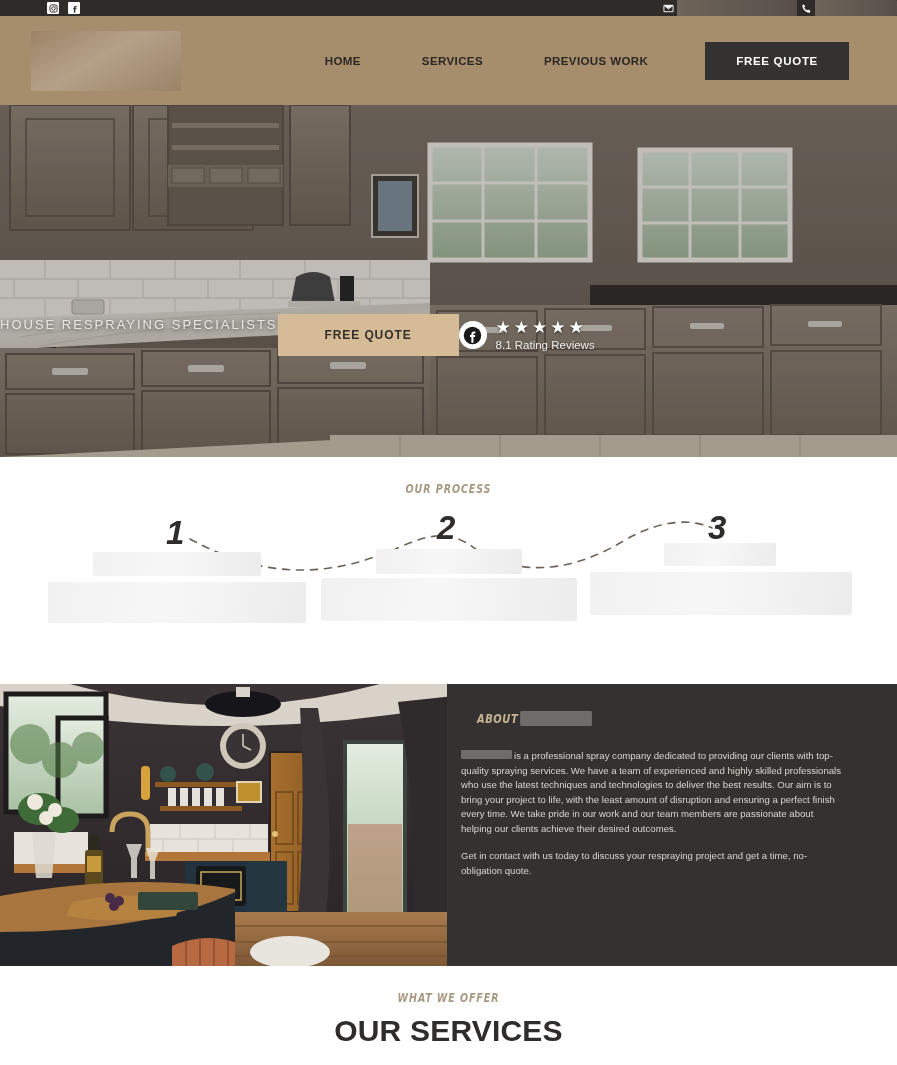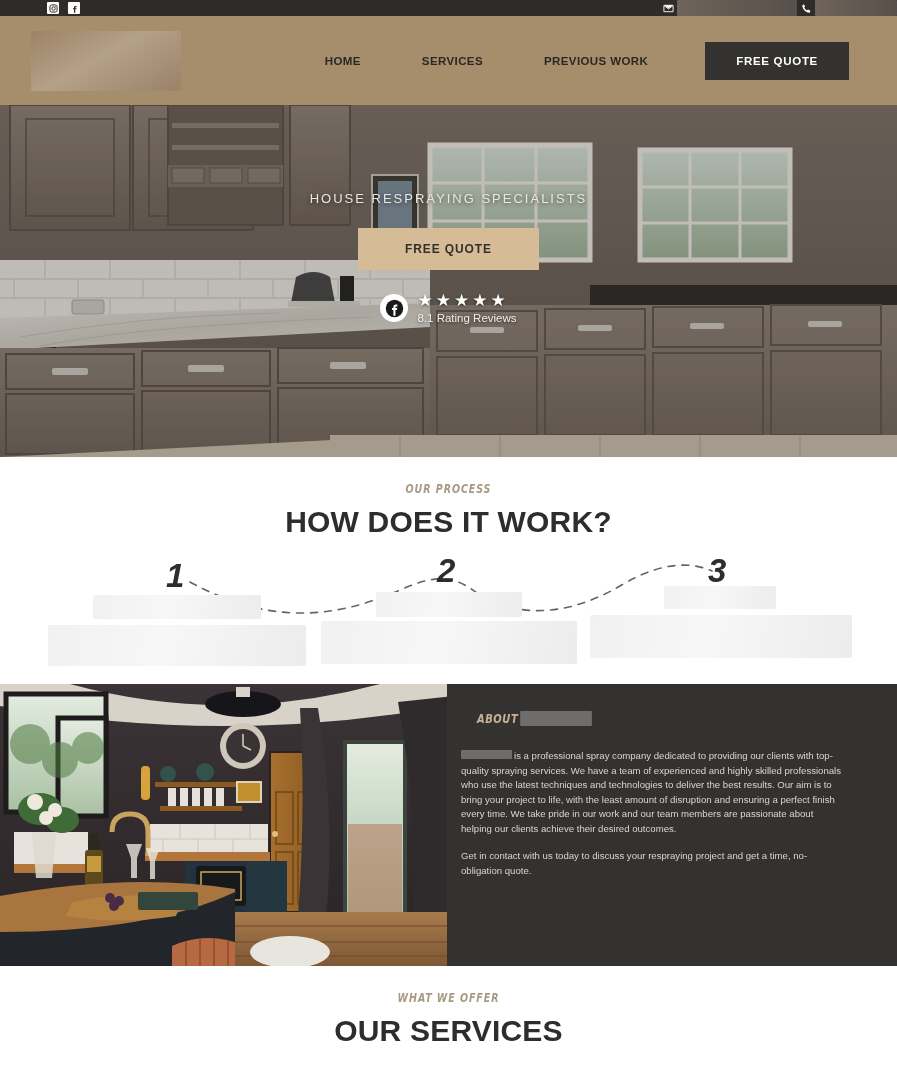--- a/index.html
+++ b/index.html
@@ -63,21 +63,21 @@
 
   
   .hero{
     height:352px; position:relative; overflow:hidden;
     background:#6a6057;
   }
   .hero-photo{ position:absolute; inset:0; }
   .hero-overlay{ position:absolute; inset:0; background:rgba(30,26,22,.22); }
   .hero-inner{
     position:relative; z-index:3; height:100%;
-    display:flex; flex-direction:column; align-items:center;
+    display:flex; flex-direction:row; align-items:center;
     padding-top:86px;
   }
   .hero-kicker{
     color:#e9e5e0; font-size:13px; letter-spacing:2.0px;
     text-transform:uppercase; font-weight:400;
     text-shadow:0 1px 4px rgba(0,0,0,.55);
   }
   .hero-title{
     margin-top:22px; color:#fff; font-size:34px; font-weight:800;
     letter-spacing:.2px; text-transform:uppercase; white-space:nowrap;
@@ -368,21 +368,20 @@
       <span class="rating-col">
         <span class="stars">★★★★★</span>
         <span class="rating-text">8.1 Rating Reviews</span>
       </span>
     </div>
   </div>
 </div>
 
 <div class="process">
   <div class="eyebrow">OUR PROCESS</div>
-  <div class="section-title">HOW DOES IT WORK?</div>
 
   <div class="steps">
     <svg class="wave" viewBox="0 0 897 70" preserveAspectRatio="none">
       <path d="M190 27 C 265 68, 330 66, 400 35 C 440 17, 455 24, 470 33
                C 505 60, 560 68, 625 28 C 660 8, 690 6, 712 16" fill="none" stroke="#6b6358" stroke-width="1.6" stroke-dasharray="7 7" stroke-linecap="round"></path>
     </svg>
 
     <div class="stepnum" style="left:166px; top:2px;">1</div>
     <div class="card-stack" style="left:48px; top:40px;">
       <div class="skel" style="width:168px; height:24px; margin-left:45px;"></div>

